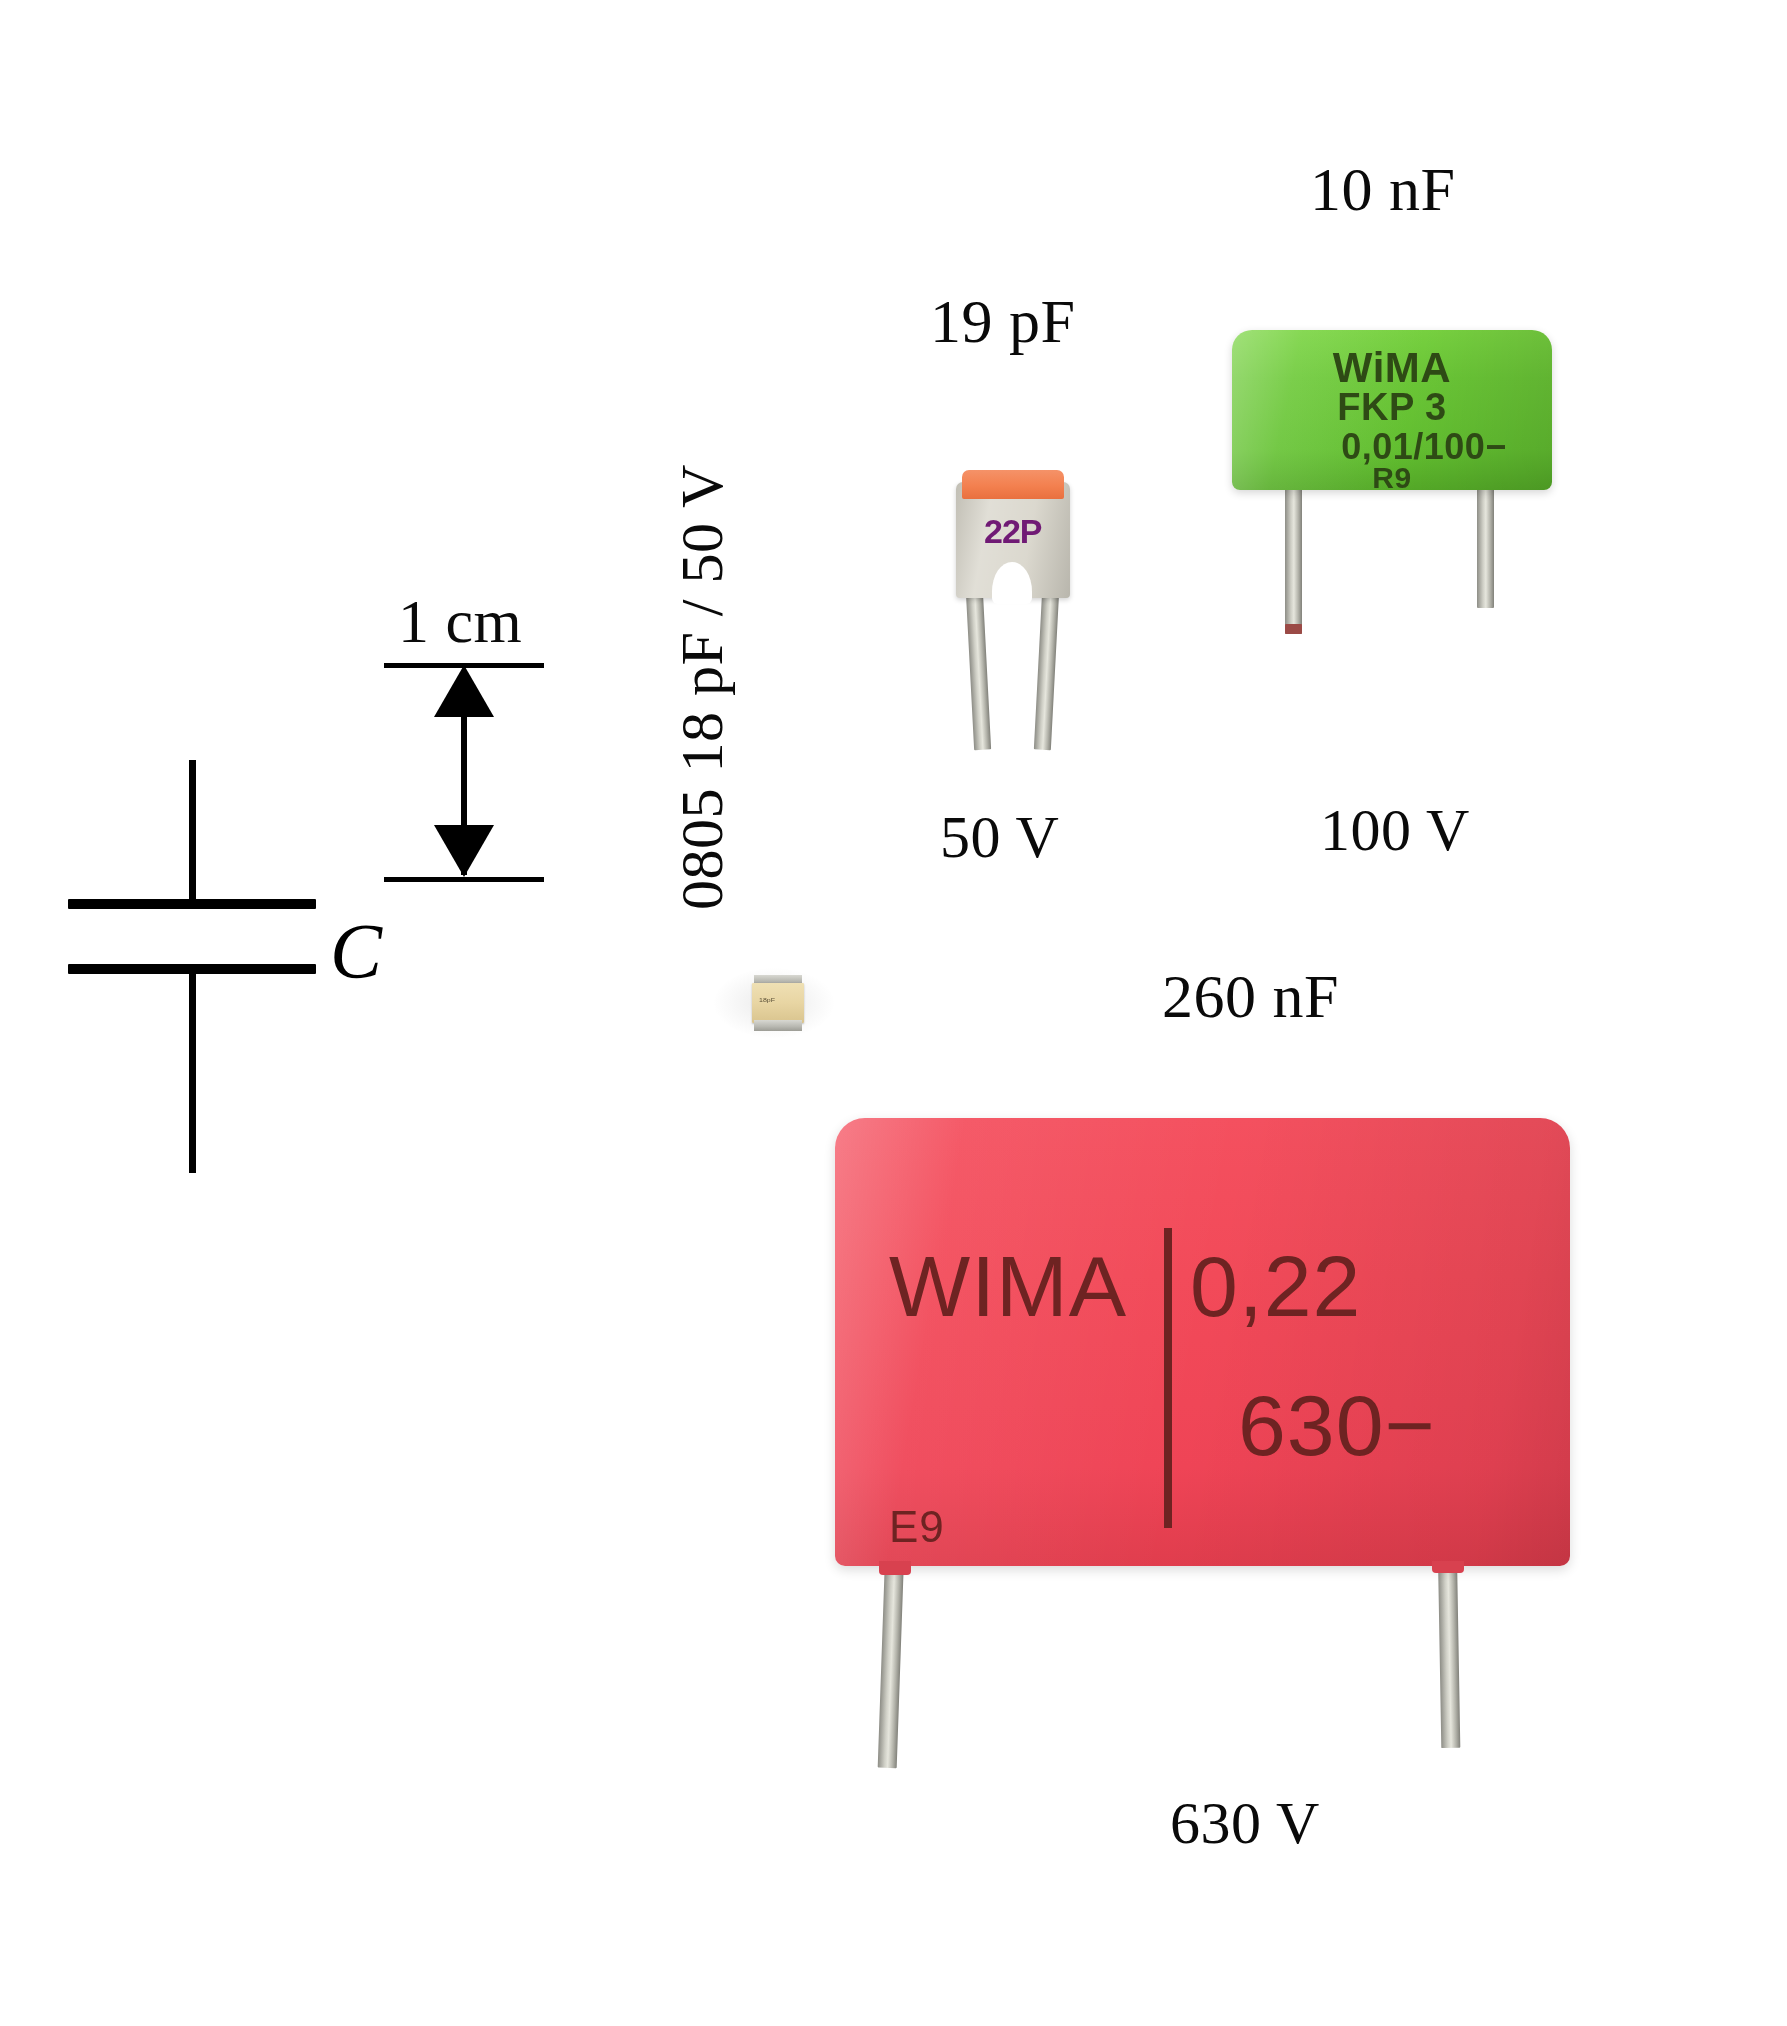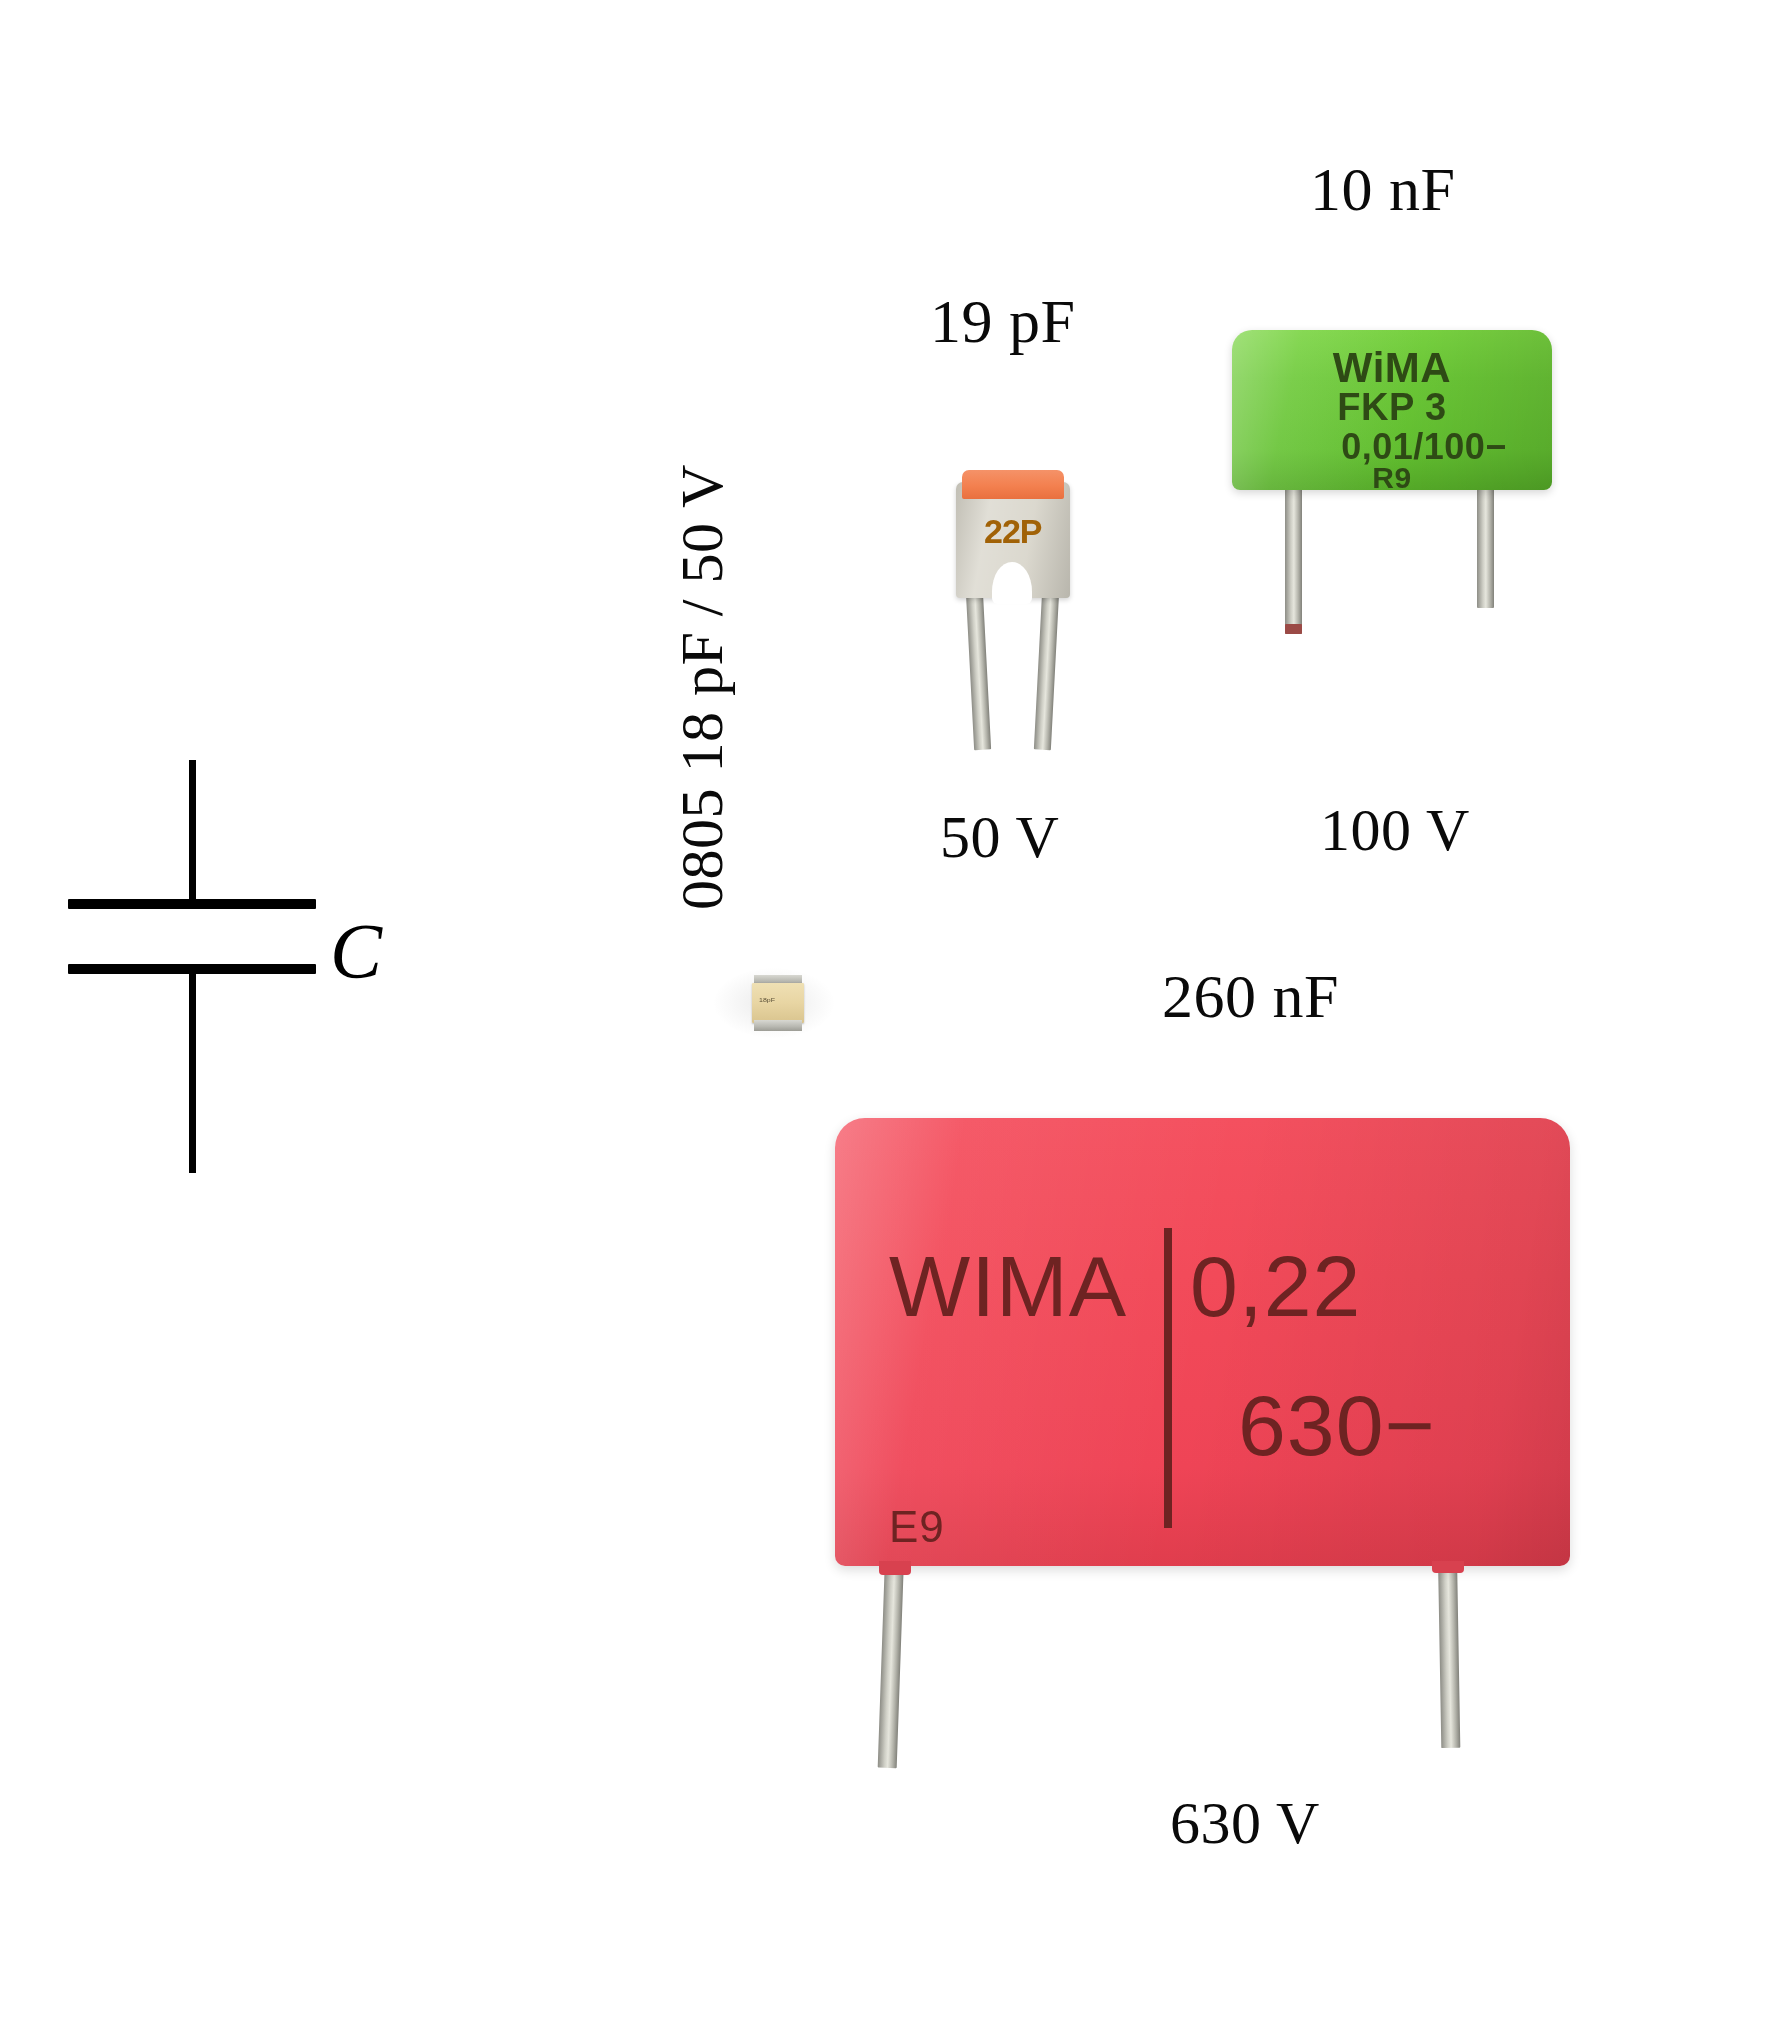--- a/index.html
+++ b/index.html
@@ -89,21 +89,21 @@
   }
   #ceramic-top {
     position: absolute;
     background: linear-gradient(180deg, #f59268 0%, #f3804f 55%, #e9703f 100%);
     border-radius: 7px 7px 2px 2px;
   }
   #ceramic-mark {
     position: absolute;
     font-family: "Liberation Sans", "DejaVu Sans", sans-serif;
     font-weight: 700;
-    color: #a16207;
+    color: #701a75;
     letter-spacing: -1px;
   }
   #ceramic-notch {
     position: absolute;
     background: #ffffff;
     border-radius: 50% 50% 6px 6px / 70% 70% 6px 6px;
   }
   .lead {
     position: absolute;
     background: linear-gradient(90deg, #8d8d86 0%, #cfcfc6 35%, #e6e6dd 52%,
@@ -192,20 +192,28 @@
 <div id="stage">
 
   <div id="symbol" style="left:68px; top:760px; width:300px; height:420px;">
     <div class="sym-wire" style="left:121px; top:0px; height:140px;"></div>
     <div class="sym-plate" style="left:0px; top:139px; width:248px;"></div>
     <div class="sym-plate" style="left:0px; top:204px; width:248px;"></div>
     <div class="sym-wire" style="left:121px; top:213px; height:200px;"></div>
     <div class="sym-label" style="left:262px; top:146px; font-size:78px;">C</div>
   </div>
 
+  <div id="scalebar" style="left:420px; top:590px; width:230px; height:330px;">
+    <div class="lbl" style="left:-22px; top:0px; font-size:62px;">1 cm</div>
+    <div class="sb-cap" style="left:-36px; top:73px; width:160px;"></div>
+    <div class="sb-arrow-up" style="left:14px; top:75px;"></div>
+    <div class="sb-shaft" style="left:41px; top:120px; height:165px;"></div>
+    <div class="sb-arrow-dn" style="left:14px; top:235px;"></div>
+    <div class="sb-cap" style="left:-36px; top:287px; width:160px;"></div>
+  </div>
 
   <div class="lbl lbl-vert" style="left:672px; top:910px; font-size:60px;">0805 18 pF / 50 V</div>
 
   <div class="soft-shadow" style="left:714px; top:968px; width:120px; height:70px;"></div>
   <div class="comp" style="left:752px; top:975px; width:52px; height:56px;">
     <div class="smd-term" style="left:2px; top:0px; width:48px; height:10px;"></div>
     <div id="smd-body" style="left:0px; top:8px; width:52px; height:40px;"></div>
     <div class="smd-term" style="left:2px; top:45px; width:48px; height:11px;"></div>
     <div id="smd-mark" style="left:7px; top:21px;">18pF</div>
   </div>

